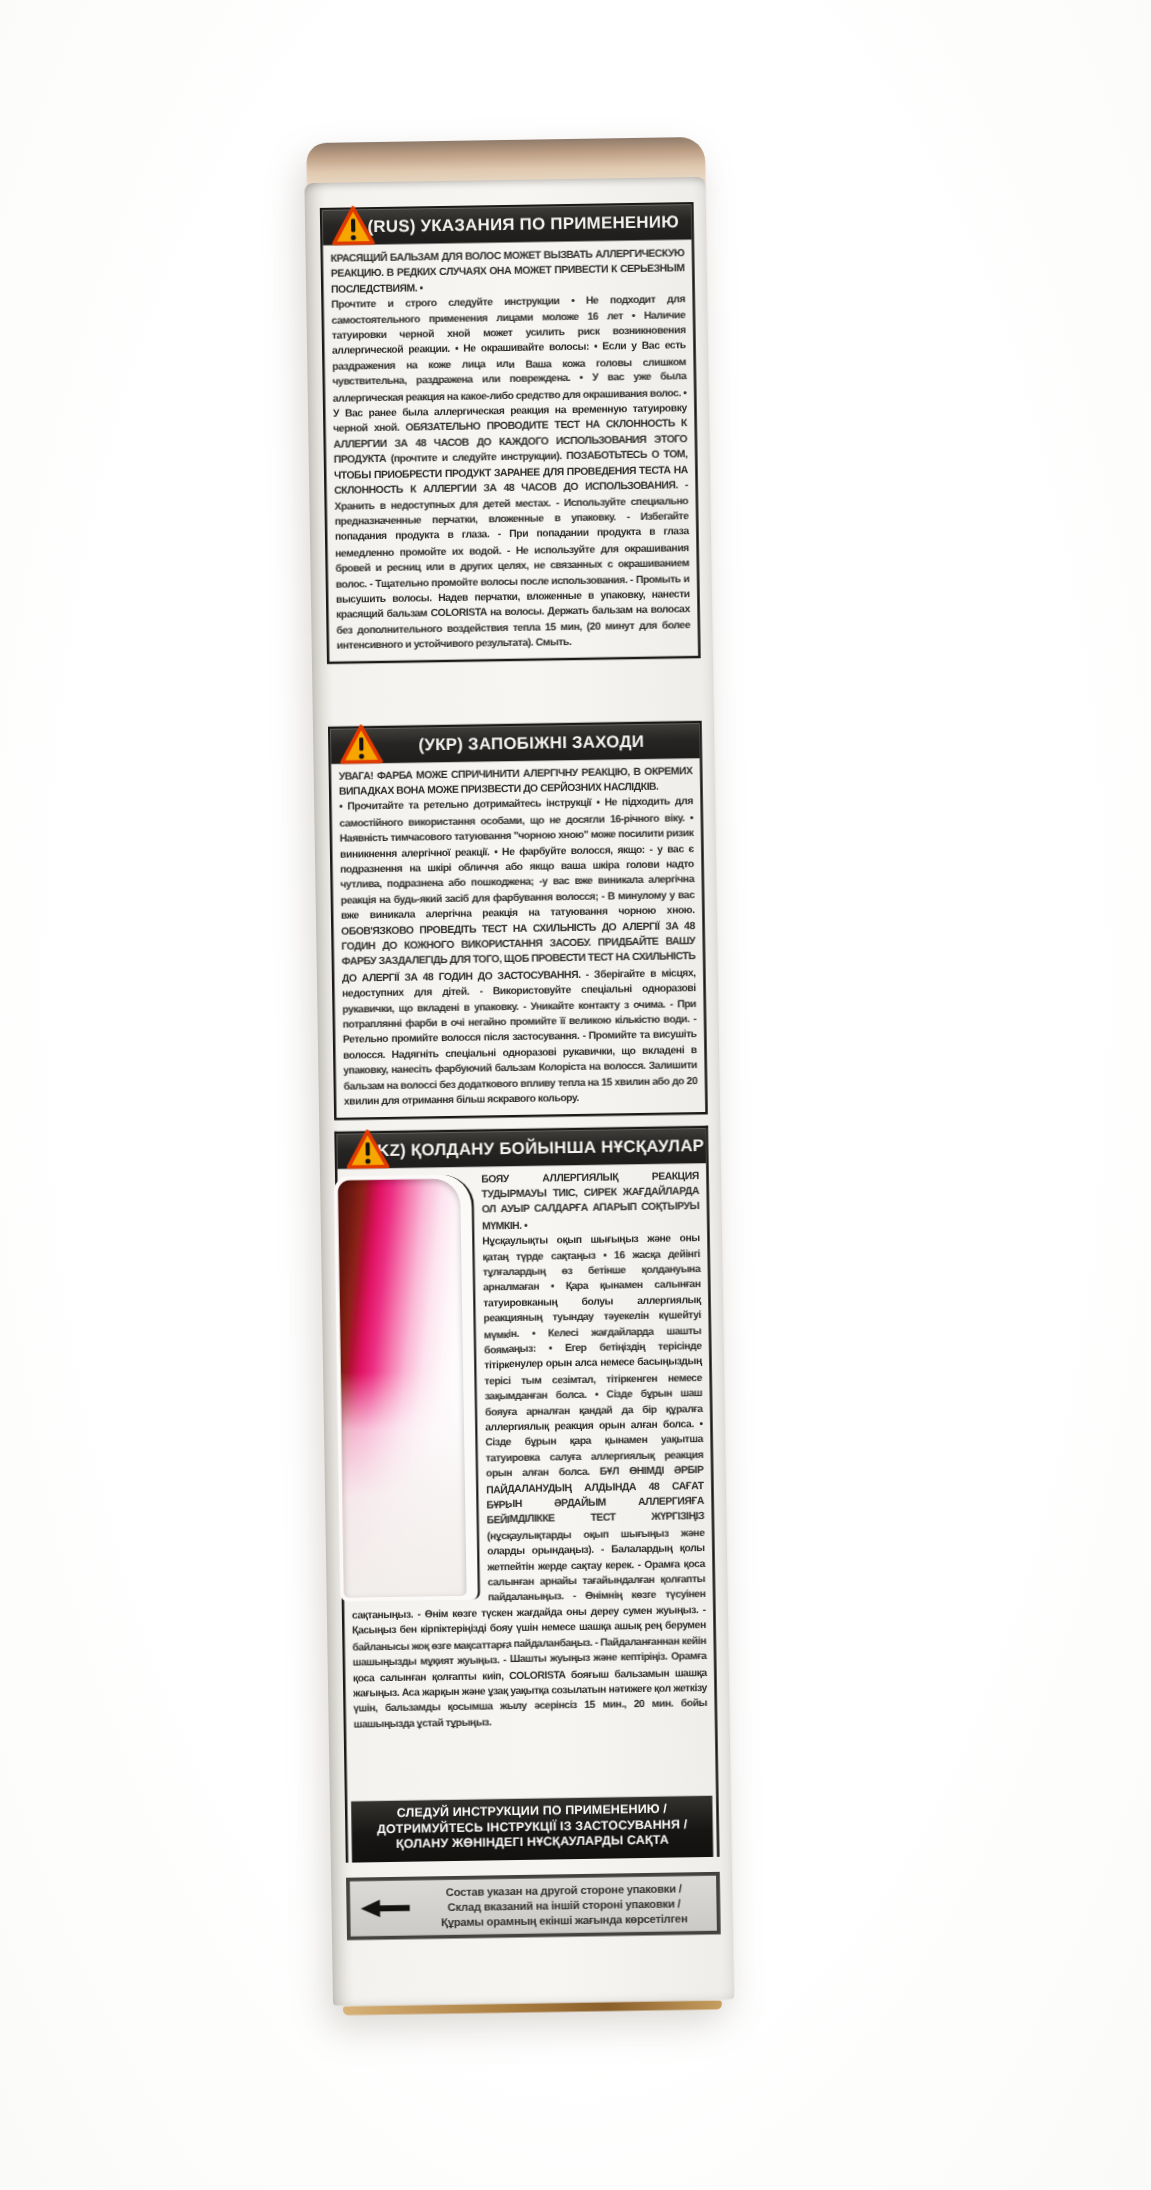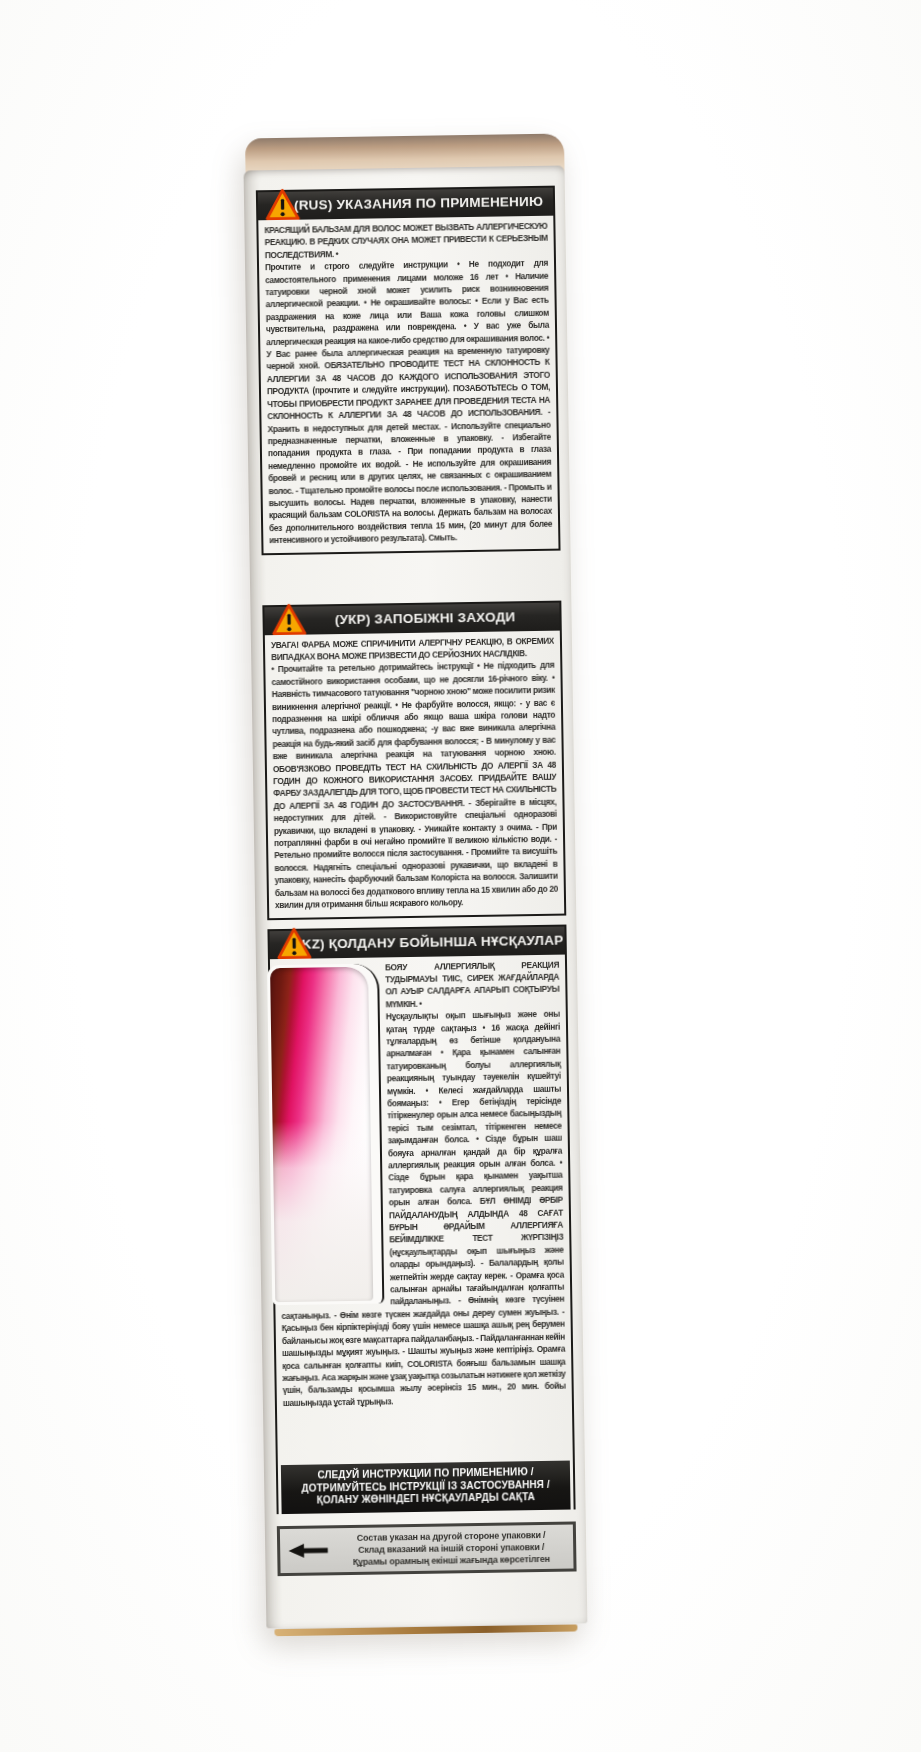--- a/index.html
+++ b/index.html
@@ -1,21 +1,21 @@
 <!DOCTYPE html>
 <html><head>
 <meta charset="utf-8">
 <style>
   html,body{margin:0;padding:0;}
   body{
     width:921px;height:1752px;overflow:hidden;
     background:radial-gradient(ellipse at 50% 45%, #ffffff 60%, #fafaf8 100%);
     font-family:"Liberation Sans","DejaVu Sans",sans-serif;
   }
-  .scene{position:relative;width:921px;height:1324px;margin-top:24px;}
+  .scene{position:relative;width:921px;height:1324px;}
 
   
   .carton{
     position:absolute;left:243px;top:112px;width:321px;height:1498px;
     transform:rotate(-0.9deg);transform-origin:50% 0;
     filter:drop-shadow(-5px 12px 14px rgba(100,85,70,0.22));
   }
   .flap{
     position:absolute;top:0;left:2px;right:0;height:40px;
     background:linear-gradient(180deg,#8f7b6b 0%,#bb9d82 26%,#dfc8af 58%,#eee0cd 100%);

